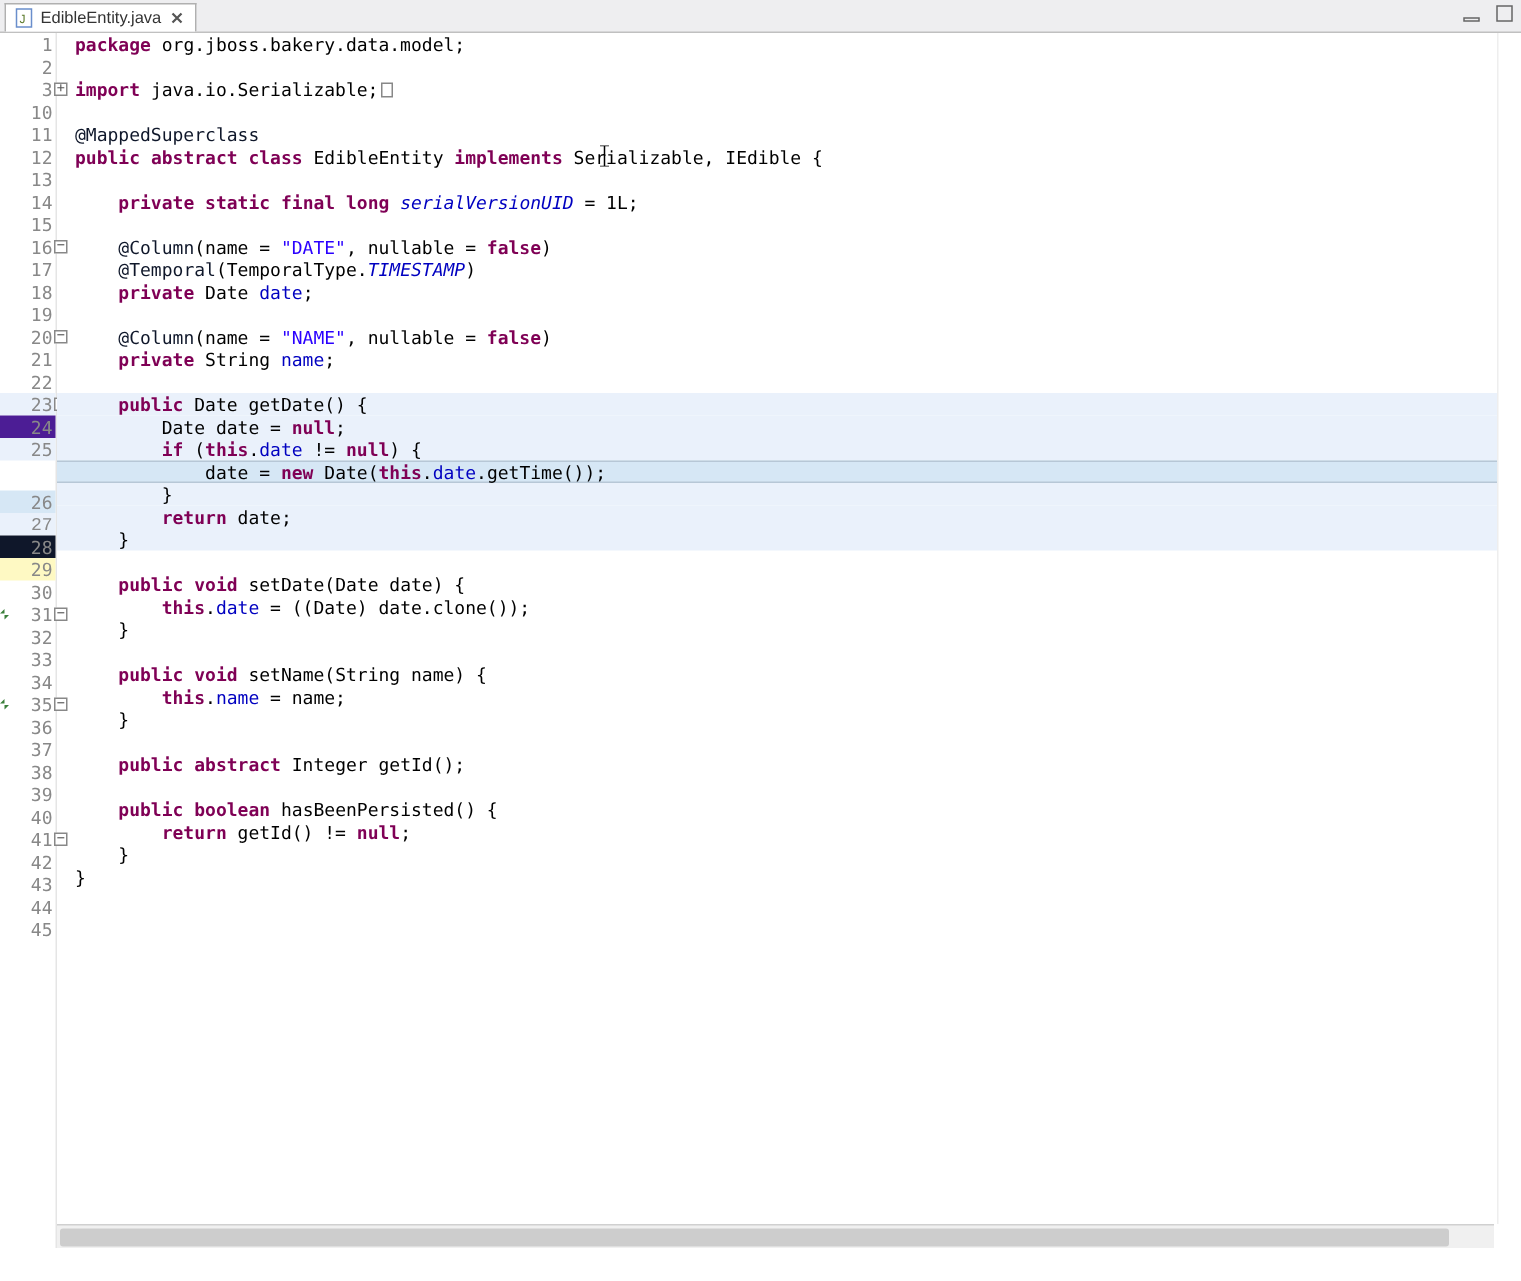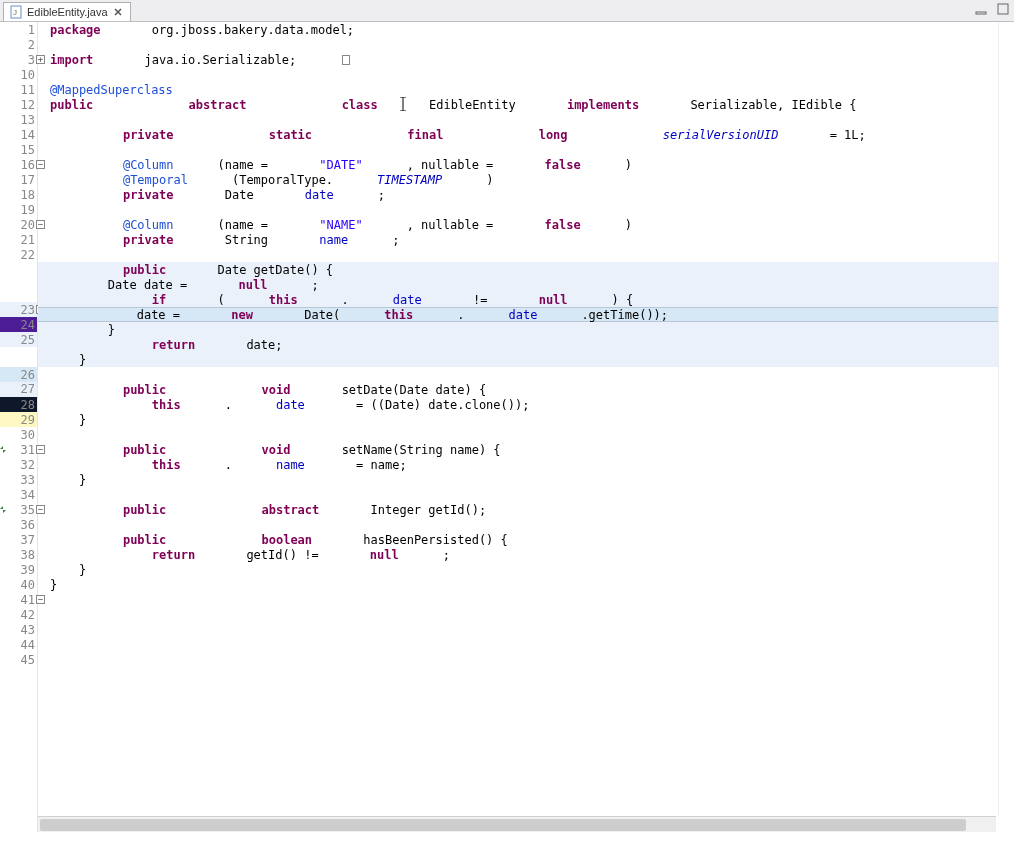--- a/index.html
+++ b/index.html
@@ -111,37 +111,36 @@
   font-size: 12px;
   position: relative;
   padding-left: 12px;
   overflow: hidden;
 }
 .code-line {
   height: 15px;
   white-space: pre;
   display: flex;
   align-items: center;
-  gap: 44px;
 }
 .highlight-bg {
   position: absolute;
   left: 0;
   right: 0;
   height: 15px;
   pointer-events: none;
 }
 .sel-bg { background: #d6e7f5; }
 .block-bg { background: #eaf1fb; }
 .sel-border { border: 1px solid #b7c7d6; border-left: none; border-right: none; }
 
 
 .kw { color: #7f0055; font-weight: bold; }
 .str { color: #2a00ff; }
-.ann { color: #1d4ed8; }
+.ann { color: #0f172a; }
 .fld { color: #0000c0; }
 .sfl { color: #0000c0; font-style: italic; }
 .pln { color: #000; }
 
 .collapse-box {
   display: inline-block;
   border: 1px solid #888;
   width: 8px;
   height: 10px;
   margin-left: 2px;
@@ -258,21 +257,21 @@
       <div class="gutter-line">
         <span class="line-number">20</span>
         <div class="fold-mark">−</div>
       </div>
       <div class="gutter-line">
         <span class="line-number">21</span>
       </div>
       <div class="gutter-line">
         <span class="line-number">22</span>
       </div>
-      <div class="gutter-line" style="background: rgb(234, 241, 251); margin-top: 40px;">
+      <div class="gutter-line" style="background: rgb(234, 241, 251);">
         <span class="line-number">23</span>
         <div class="fold-mark">−</div>
       </div>
       <div class="gutter-line" style="background: #4c1d95;">
         <span class="line-number">24</span>
       </div>
       <div class="gutter-line" style="background: rgb(234, 241, 251);">
         <span class="line-number">25</span>
       </div>
       <div class="gutter-line" style="background: rgb(214, 231, 245); margin-top: 20px;">

